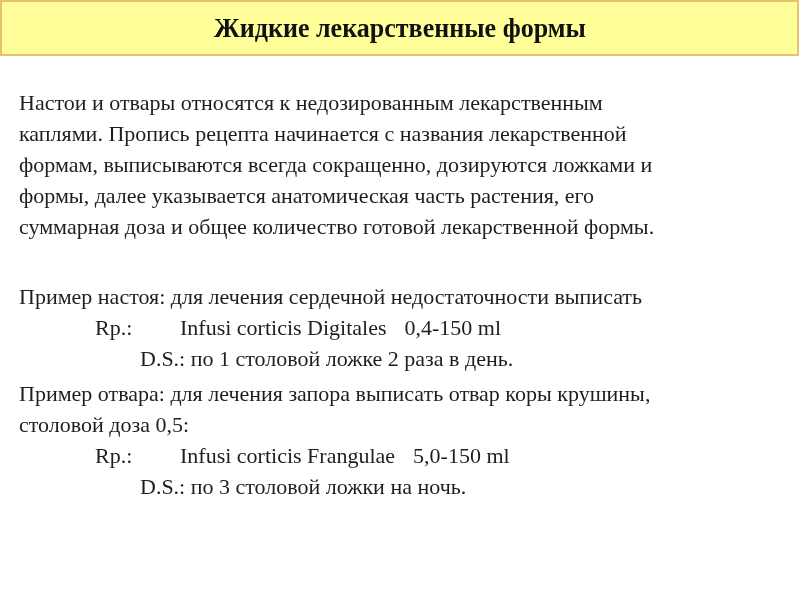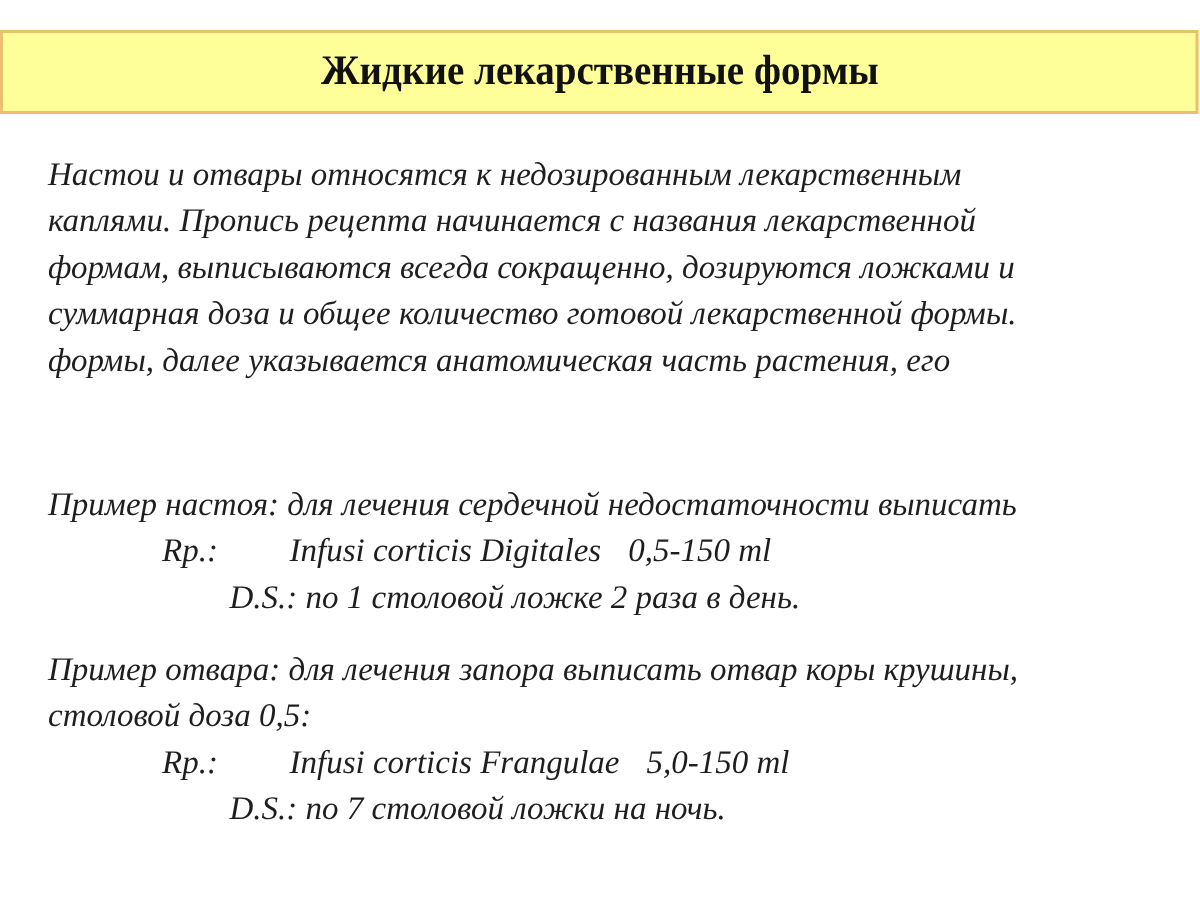--- a/index.html
+++ b/index.html
@@ -20,43 +20,41 @@
       left: 0;
       top: 0;
       width: 795px;
       height: 52px;
       background: #ffff99;
       border: 2px solid #e9c070;
       box-sizing: content-box;
       display: flex;
       align-items: center;
       justify-content: center;
-      margin-top: 20px;
     }
     .title-text {
       font-family: "Liberation Serif", "DejaVu Serif", serif;
       font-weight: bold;
       font-size: 28px;
       color: #111111;
       letter-spacing: 0px;
       transform: scaleX(0.93);
     }
     .body {
       position: absolute;
       left: 15px;
       top: 83px;
       width: 780px;
       font-size: 22px;
       line-height: 31px;
       color: #1e1e1e;
     }
     .para {
-      margin: 17px;
+      margin: 4px;
       white-space: nowrap;
-      font-style: italic;
     }
     .line {
       display: block;
       white-space: nowrap;
     }
     .gap {
       height: 31px;
     }
     .rx-line {
       display: block;
@@ -87,38 +85,38 @@
 <div class="title-banner">
   <span class="title-text">Жидкие лекарственные формы</span>
 </div>
 
 <div class="body">
 
   <div class="para">
     <span class="line">Настои и отвары относятся к недозированным лекарственным</span>
     <span class="line">каплями. Пропись рецепта начинается с названия лекарственной</span>
     <span class="line">формам, выписываются всегда сокращенно, дозируются ложками и</span>
+    <span class="line">формы, далее указывается анатомическая часть растения, его</span>
     <span class="line">суммарная доза и общее количество готовой лекарственной формы.</span>
-    <span class="line">формы, далее указывается анатомическая часть растения, его</span>
   </div>
 
   <div class="gap"></div>
 
   <div class="para">
     <span class="line">Пример настоя: для лечения сердечной недостаточности выписать</span>
     <span class="rx-line">
       <span class="rx-label">Rp.:</span>
-      <span class="rx-drug"><span>Infusi corticis Digitales</span><span class="amount">0,5-150 ml</span></span>
+      <span class="rx-drug"><span>Infusi corticis Digitales</span><span class="amount">0,4-150 ml</span></span>
     </span>
     <span class="ds-line">D.S.: по 1 столовой ложке 2 раза в день.</span>
   </div>
 
   <div class="para">
     <span class="line">Пример отвара: для лечения запора выписать отвар коры крушины,</span>
     <span class="line">столовой доза 0,5:</span>
     <span class="rx-line">
       <span class="rx-label">Rp.:</span>
       <span class="rx-drug"><span>Infusi corticis Frangulae</span><span class="amount">5,0-150 ml</span></span>
     </span>
-    <span class="ds-line">D.S.: по 7 столовой ложки на ночь.</span>
+    <span class="ds-line">D.S.: по 3 столовой ложки на ночь.</span>
   </div>
 
 </div>
 
 </body></html>

